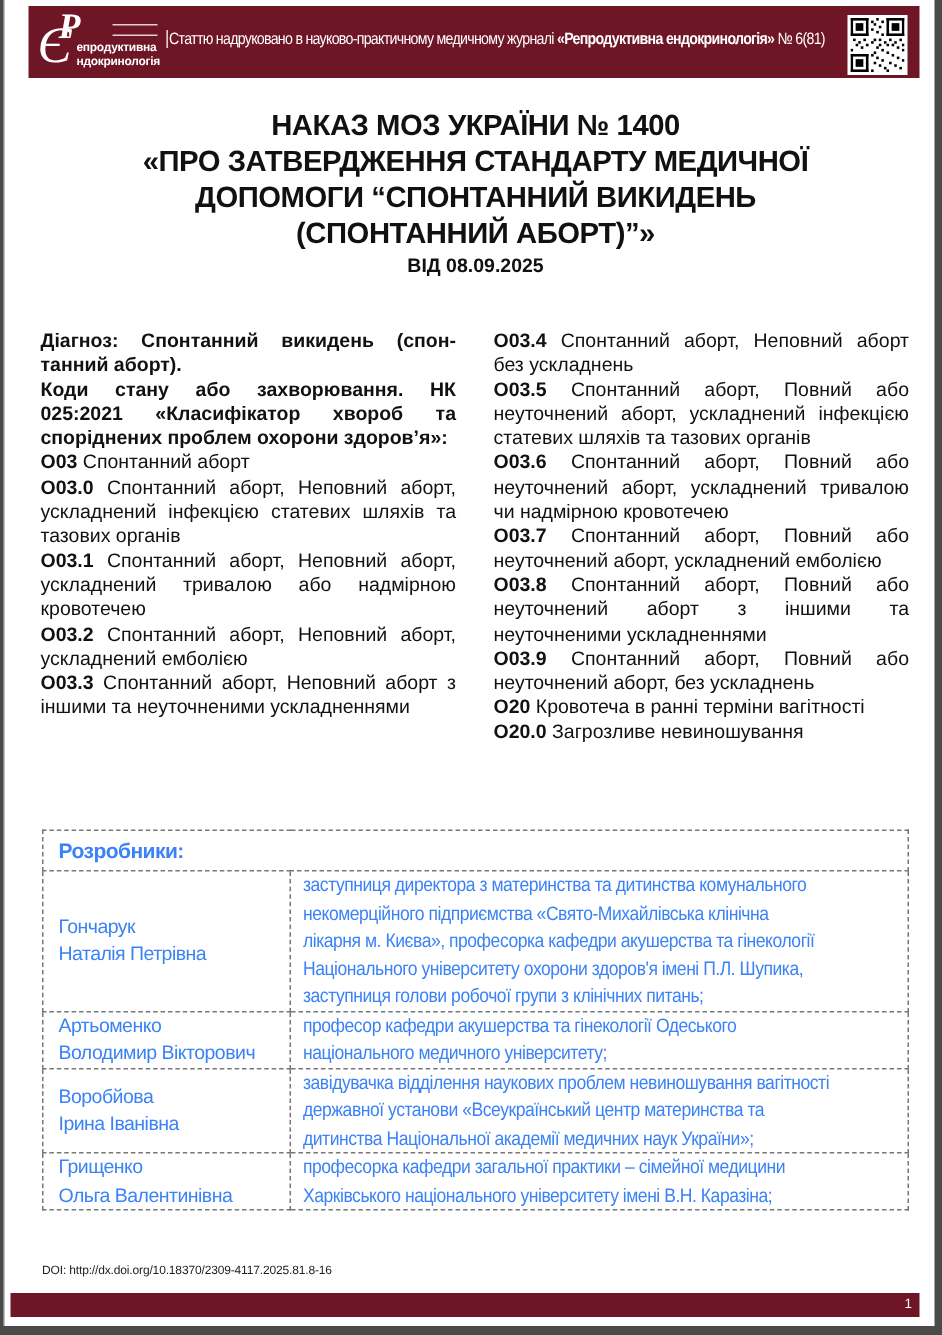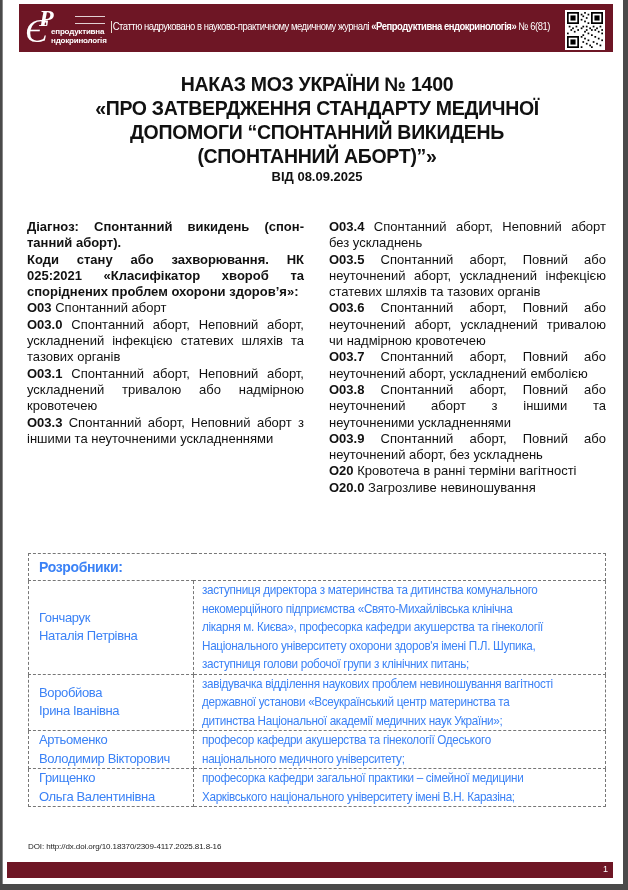--- a/index.html
+++ b/index.html
@@ -197,20 +197,21 @@
   </div>
 
   <div class="columns">
     <div class="col left">
       <p class="para bold">Діагноз: Спонтанний викидень (спон­танний аборт).</p>
       <p class="para bold">Коди стану або захворювання. НК 025:2021 «Класифікатор хвороб та споріднених проблем охорони здоров’я»:</p>
       <div id="codes-left">
           <p class="para"><span class="code">O03</span> <span>Спонтанний аборт</span></p>
           <p class="para"><span class="code">O03.0</span> <span>Спонтанний аборт, Неповний аборт, ускладнений інфекцією статевих шляхів та тазових органів</span></p>
           <p class="para"><span class="code">O03.1</span> <span>Спонтанний аборт, Неповний аборт, ускладнений тривалою або надмірною кровотечею</span></p>
+          <p class="para"><span class="code">O03.2</span> <span>Спонтанний аборт, Неповний аборт, ускладнений емболією</span></p>
           <p class="para"><span class="code">O03.3</span> <span>Спонтанний аборт, Неповний аборт з іншими та неуточненими ускладненнями</span></p>
         </div>
     </div>
     <div class="col right">
       <div id="codes-right">
           <p class="para"><span class="code">O03.4</span> <span>Спонтанний аборт, Неповний аборт без ускладнень</span></p>
           <p class="para"><span class="code">O03.5</span> <span>Спонтанний аборт, Повний або неуточнений аборт, ускладнений інфекцією статевих шляхів та тазових органів</span></p>
           <p class="para"><span class="code">O03.6</span> <span>Спонтанний аборт, Повний або неуточнений аборт, ускладнений тривалою чи надмірною кровотечею</span></p>
           <p class="para"><span class="code">O03.7</span> <span>Спонтанний аборт, Повний або неуточнений аборт, ускладнений емболією</span></p>
           <p class="para"><span class="code">O03.8</span> <span>Спонтанний аборт, Повний або неуточнений аборт з іншими та неуточненими ускладненнями</span></p>
@@ -234,41 +235,41 @@
           <td class="desc">
             <div><span class="narrow">заступниця директора з материнства та дитинства комунального</span></div>
             <div><span class="narrow">некомерційного підприємства «Свято-Михайлівська клінічна</span></div>
             <div><span class="narrow">лікарня м. Києва», професорка кафедри акушерства та гінекології</span></div>
             <div><span class="narrow">Національного університету охорони здоров'я імені П.Л. Шупика,</span></div>
             <div><span class="narrow">заступниця голови робочої групи з клінічних питань;</span></div>
           </td>
         </tr>
         <tr>
           <td class="name">
+            <div>Артьоменко</div>
+            <div>Володимир Вікторович</div>
+          </td>
+          <td class="desc">
+            <div><span class="narrow">професор кафедри акушерства та гінекології Одеського</span></div>
+            <div><span class="narrow">національного медичного університету;</span></div>
+          </td>
+        </tr>
+        <tr>
+          <td class="name">
             <div>Воробйова</div>
             <div>Ірина Іванівна</div>
           </td>
           <td class="desc">
             <div><span class="narrow">завідувачка відділення наукових проблем невиношування вагітності</span></div>
             <div><span class="narrow">державної установи «Всеукраїнський центр материнства та</span></div>
             <div><span class="narrow">дитинства Національної академії медичних наук України»;</span></div>
           </td>
         </tr>
         <tr>
           <td class="name">
-            <div>Артьоменко</div>
-            <div>Володимир Вікторович</div>
-          </td>
-          <td class="desc">
-            <div><span class="narrow">професор кафедри акушерства та гінекології Одеського</span></div>
-            <div><span class="narrow">національного медичного університету;</span></div>
-          </td>
-        </tr>
-        <tr>
-          <td class="name">
             <div>Грищенко</div>
             <div>Ольга Валентинівна</div>
           </td>
           <td class="desc">
             <div><span class="narrow">професорка кафедри загальної практики – сімейної медицини</span></div>
             <div><span class="narrow">Харківського національного університету імені В.Н. Каразіна;</span></div>
           </td>
         </tr>
       </tbody>
   </table>

